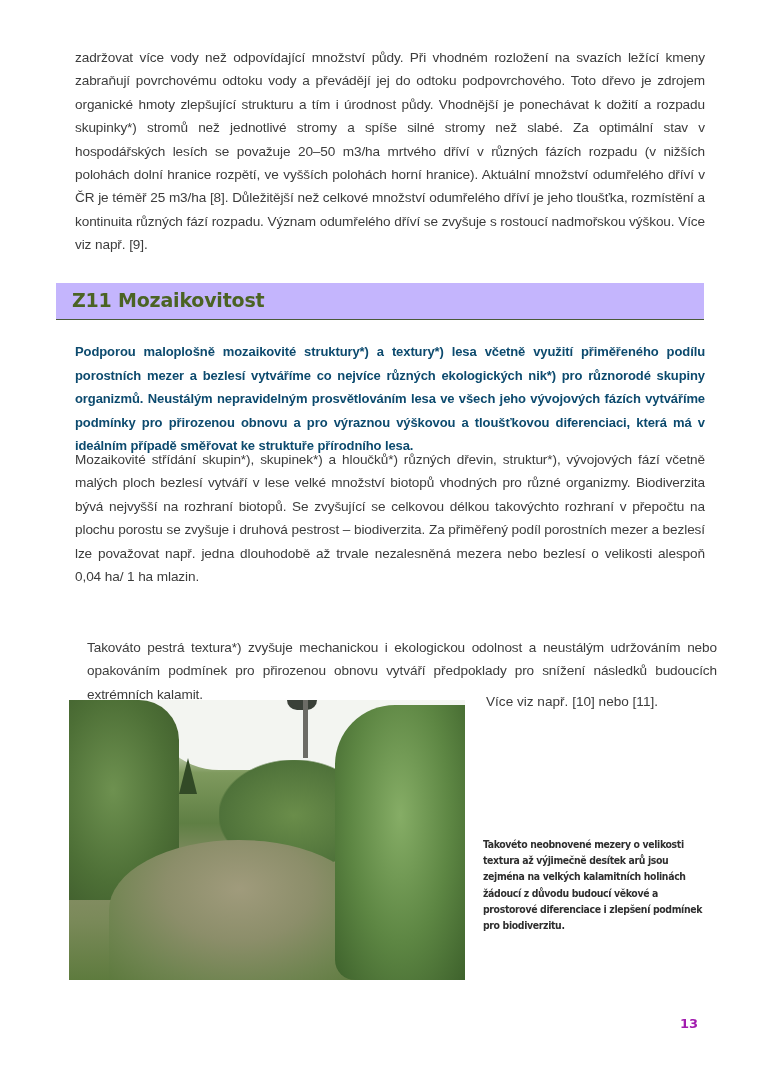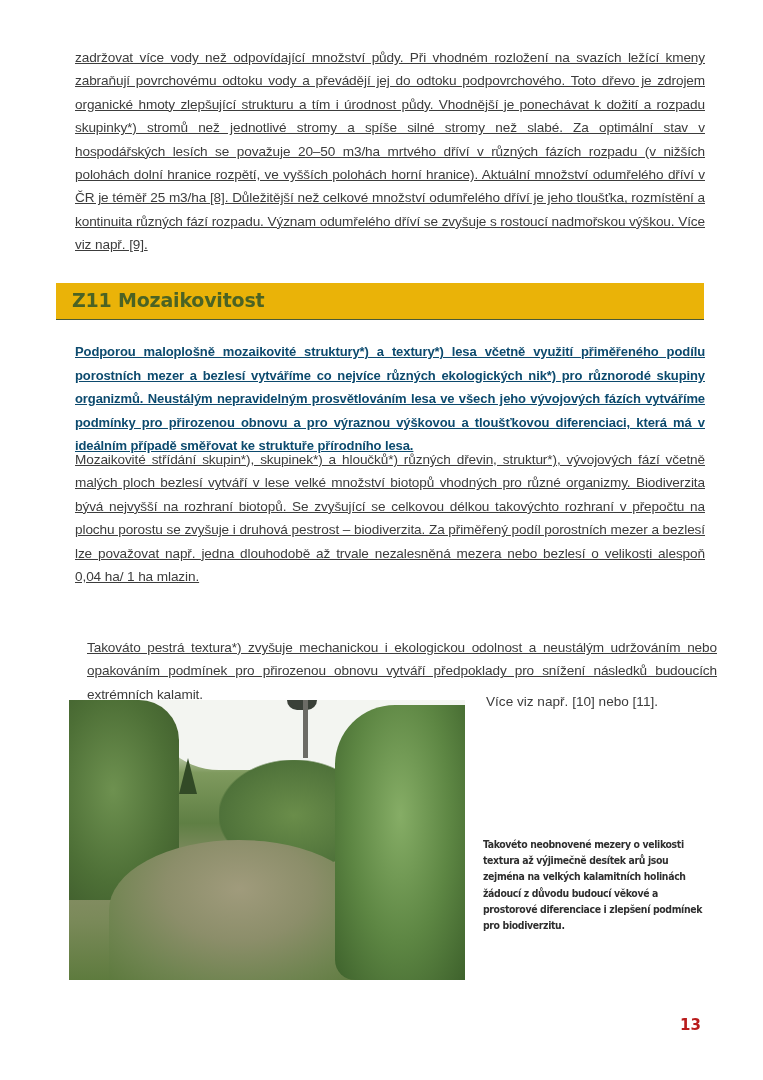--- a/index.html
+++ b/index.html
@@ -7,26 +7,25 @@
       width: 763px; height: 1080px; background: #ffffff;
       position: relative; overflow: hidden;
       font-family: "Liberation Sans", sans-serif;
       color: #3a3a3a;
     }
     .p {
       position: absolute; left: 75px; width: 630px;
       font-size: 13.6px; line-height: 23.4px;
       text-align: justify; color: #3c3c3c;
       letter-spacing: -0.1px;
-      text-decoration: underline;
     }
     .p1 { top: 46px; }
     .section-bar {
       position: absolute; left: 56px; top: 283px; width: 648px; height: 36px;
-      background: #eab308;
+      background: #c4b5fd;
       border-bottom: 1.5px solid #4a5a38;
     }
     .section-title {
       position: absolute; left: 16px; top: 6px;
       font-family: "DejaVu Sans", sans-serif; font-weight: bold;
       font-size: 19px; color: #4b6324; letter-spacing: -0.2px;
     }
     .p2 { top: 340px; font-weight: bold; color: #0c4a6e; font-size: 13px; line-height: 23.6px; }
     .p3 { top: 448px; }
     .p4 { top: 624px; }
@@ -50,21 +49,21 @@
     .caption {
       position: absolute; left: 483px; top: 836px; width: 225px;
       font-size: 10.4px; line-height: 16.2px; color: #2e2e2e;
       font-family: "DejaVu Sans Condensed", "DejaVu Sans", sans-serif;
       font-weight: bold; letter-spacing: -0.35px;
     }
     .caption .label { font-weight: normal; display: block; }
     .page-number {
       position: absolute; left: 680px; top: 1016px;
       font-family: "DejaVu Sans", sans-serif; font-weight: bold;
-      font-size: 15px; color: #b91c1c;
+      font-size: 13px; color: #a21caf;
     }
   </style>
 </head>
 <body>
 
 <p class="p p1" style="margin:0">zadržovat více vody než odpovídající množství půdy. Při vhodném rozložení na svazích ležící kmeny zabraňují povrchovému odtoku vody a převádějí jej do odtoku podpovrchového. Toto dřevo je zdrojem organické hmoty zlepšující strukturu a tím i úrodnost půdy. Vhodnější je ponechávat k dožití a rozpadu skupinky*) stromů než jednotlivé stromy a spíše silné stromy než slabé. Za optimální stav v hospodářských lesích se považuje 20–50 m3/ha mrtvého dříví v různých fázích rozpadu (v nižších polohách dolní hranice rozpětí, ve vyšších polohách horní hranice). Aktuální množství odumřelého dříví v ČR je téměř 25 m3/ha [8]. Důležitější než celkové množství odumřelého dříví je jeho tloušťka, rozmístění a kontinuita různých fází rozpadu. Význam odumřelého dříví se zvyšuje s rostoucí nadmořskou výškou. Více viz např. [9].</p>
 
 <div class="section-bar">
   <h2 class="section-title" style="margin:0">Z11 Mozaikovitost</h2>
 </div>

